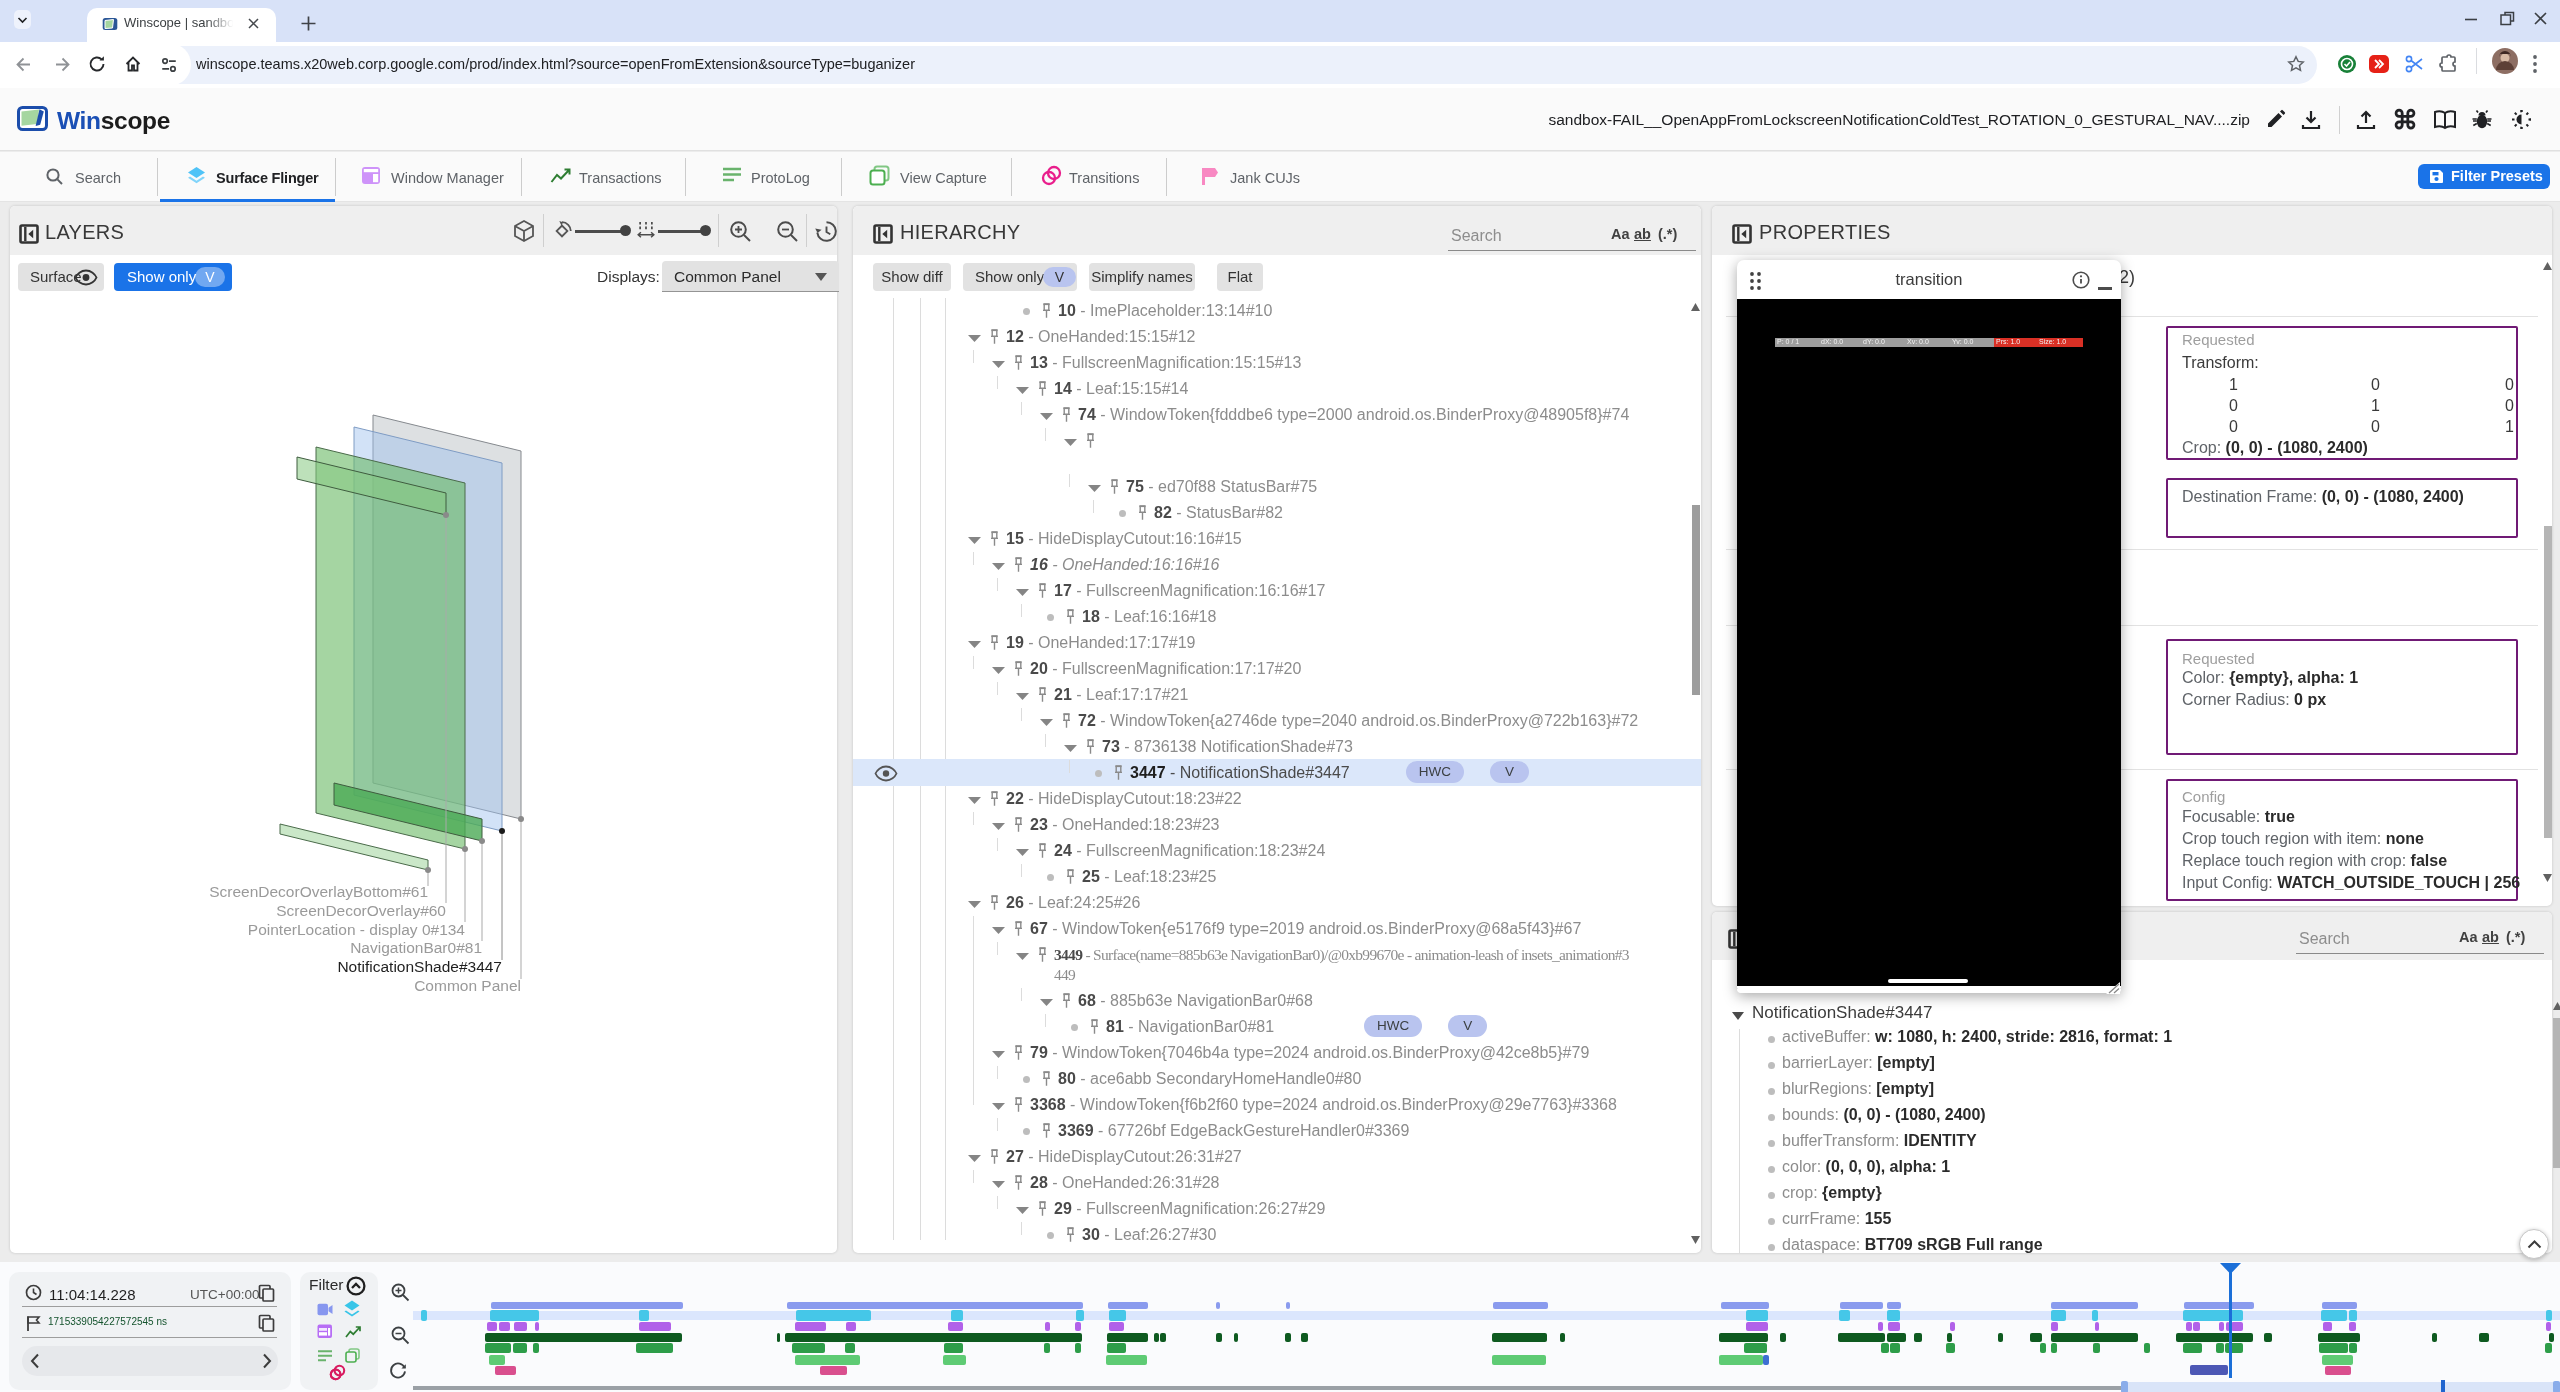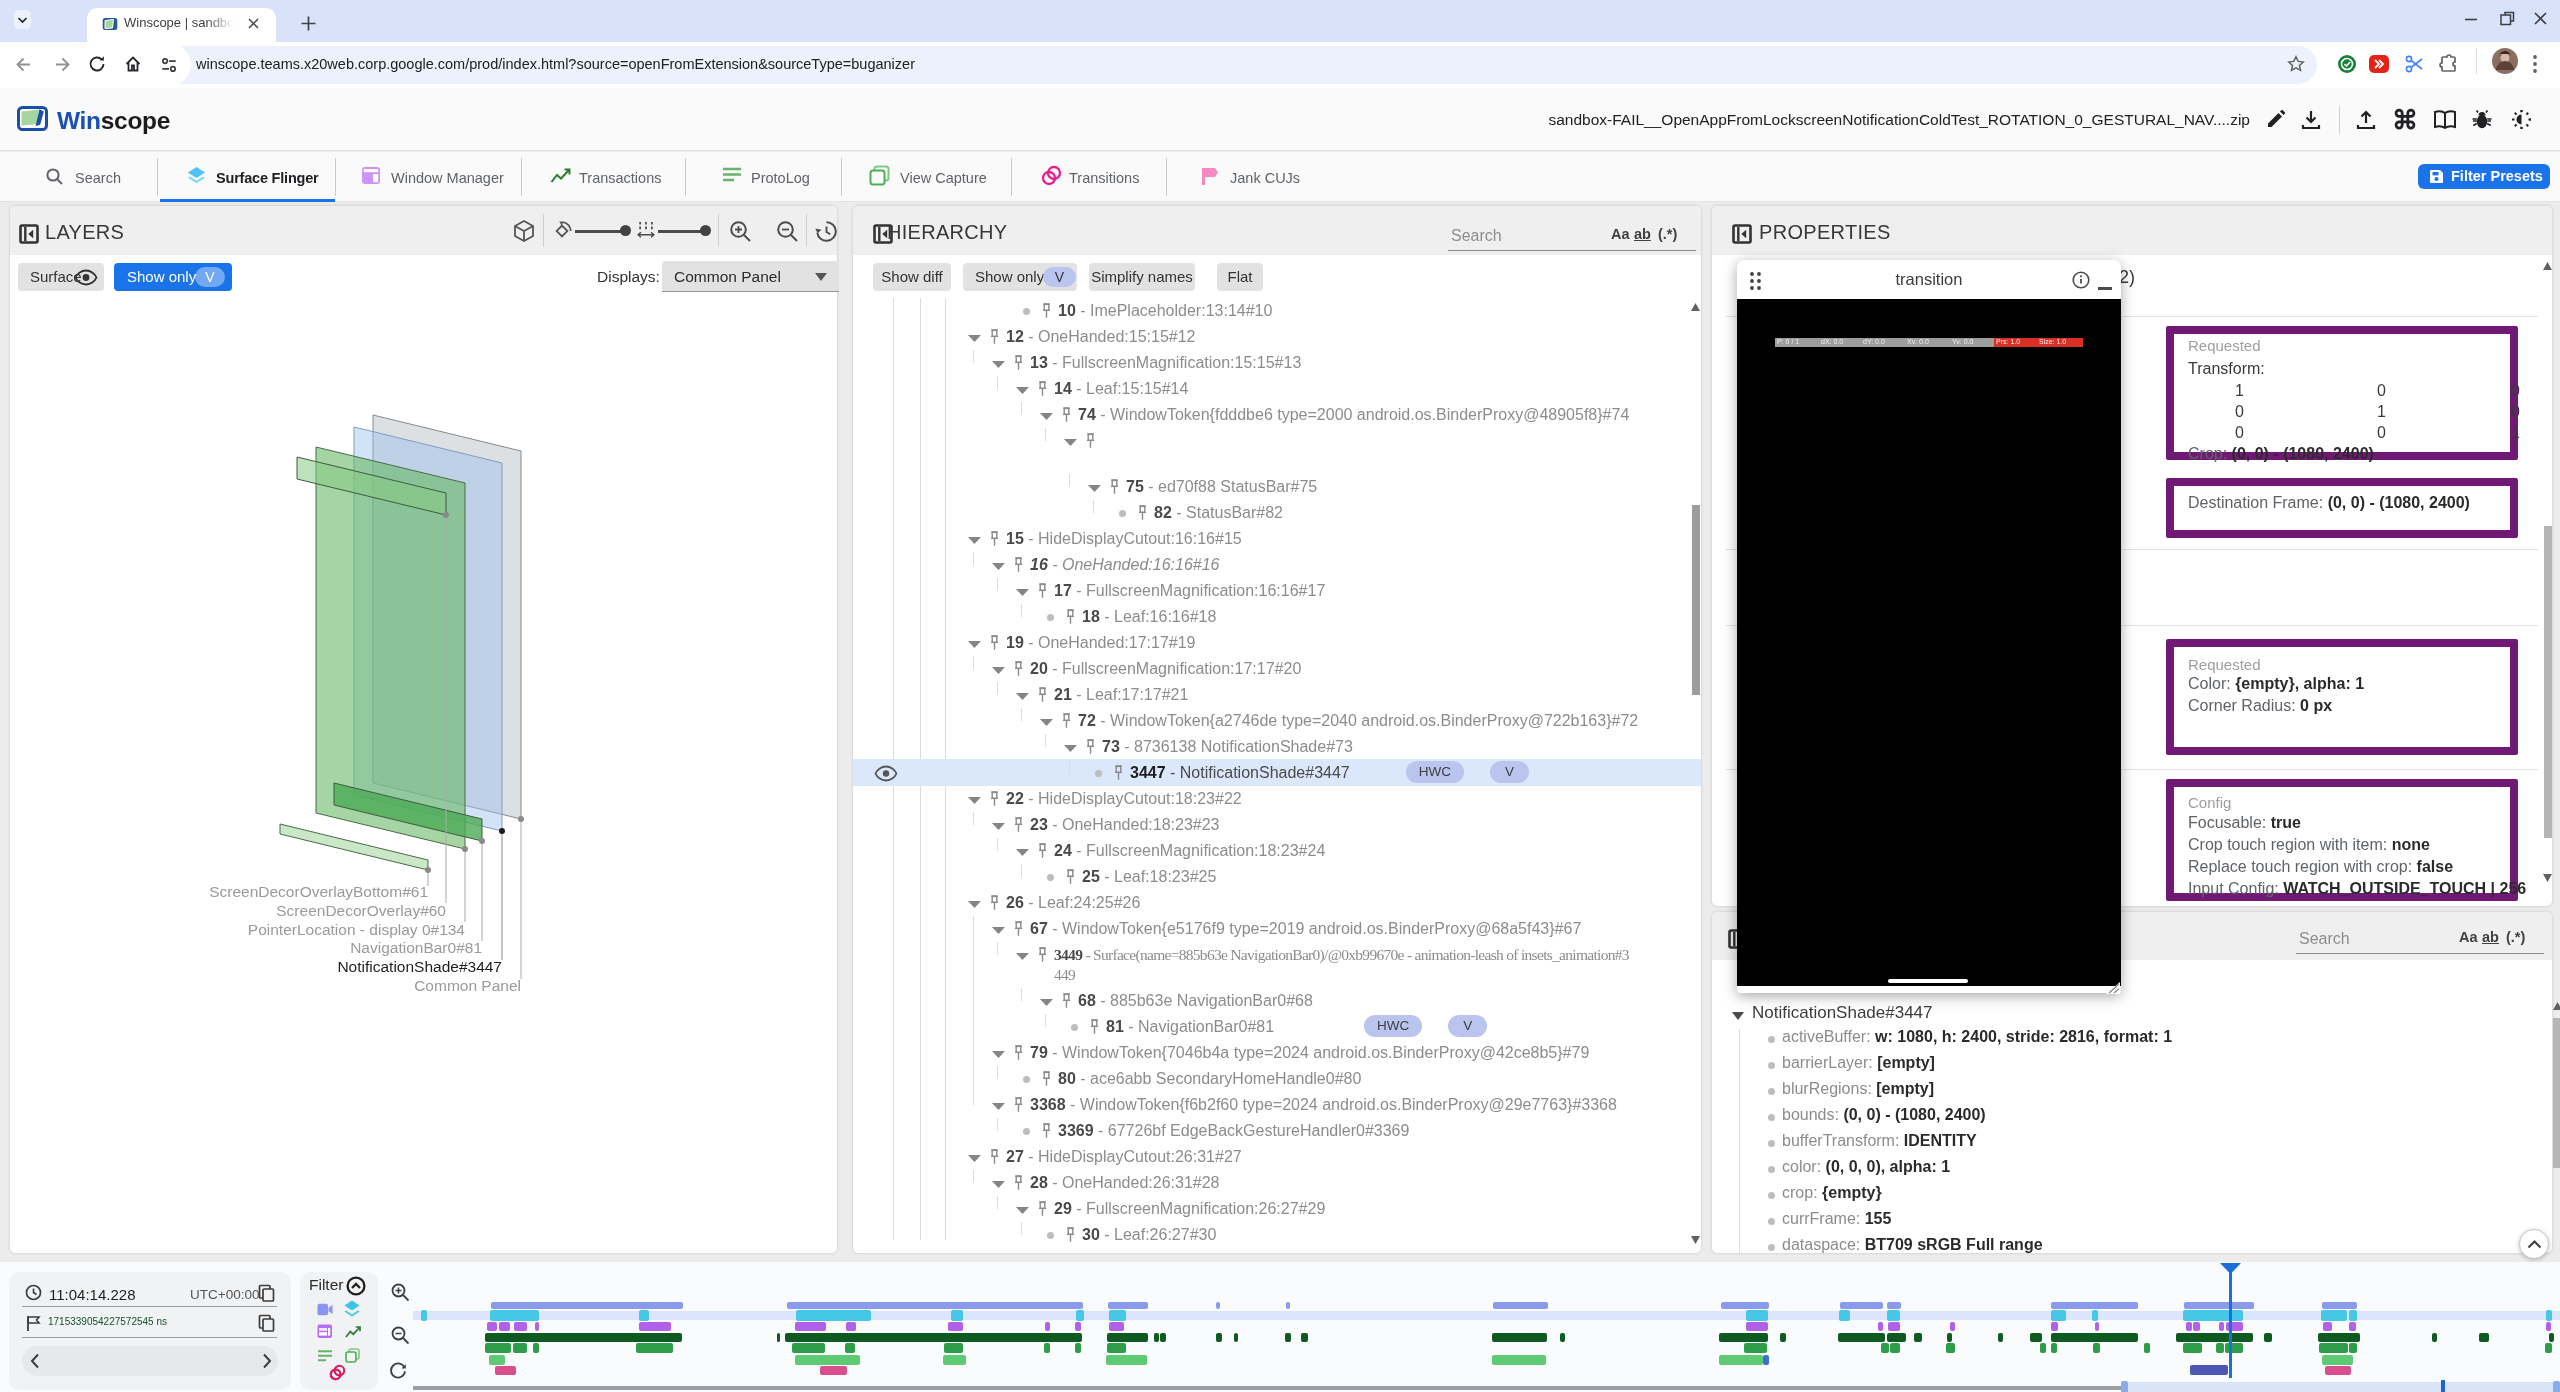--- a/index.html
+++ b/index.html
@@ -22,21 +22,21 @@
 .chip{position:absolute;height:28px;background:#e2e2e2;border-radius:4px;font-size:15px;color:#333;line-height:28px;text-align:center;}
 .srch{position:absolute;font-size:16px;color:#8d8d8d;}
 .sline{position:absolute;height:1px;background:#8a8a8a;}
 .mono-ic{position:absolute;color:#414141;}
 
 .trow{position:absolute;left:0;height:26px;font-size:16px;color:#8c8c8c;white-space:nowrap;}
 .trow b{color:#4a4a4a;font-weight:bold;}
 .guide{position:absolute;width:1px;background:#dcdcdc;}
 .nchip{display:inline-block;height:22px;line-height:22px;padding:0 13px;background:#b9c4ef;border-radius:11px;font-size:13.5px;color:#3c4043;margin-left:14px;position:relative;top:-2px;}
 
-.pbox{position:absolute;border:8px solid #701a75;border-radius:2px;background:#fff;font-size:16px;color:#3a3a3a;}
+.pbox{position:absolute;border:2px solid #701a75;border-radius:2px;background:#fff;font-size:16px;color:#3a3a3a;}
 .pbox div{white-space:nowrap;}
 .pbox .gt{color:#9e9e9e;font-size:15px;}
 .plabel{color:#5f6368;}
 .pval{font-weight:bold;color:#2b2b2b;}
 .hr{position:absolute;height:1px;background:#e2e2e2;}
 
 #dlg{position:absolute;left:1737px;top:260px;width:384px;height:733px;z-index:40;border-radius:7px 7px 4px 4px;box-shadow:0 3px 14px rgba(0,0,0,.35);background:#fff;}
 #dlgbody{position:absolute;left:0;top:39px;width:384px;height:690px;background:#000;}
 
 #tl{position:absolute;left:0;top:1262px;width:2560px;height:130px;background:#fafbfd;}
@@ -309,21 +309,21 @@
       </svg>
     </div>
 
 <div class="card" style="left:853px;top:206px;width:848px;height:1047px;overflow:hidden;">
 <div class="chead"></div>
 <svg class="ic" style="left:20px;top:18px" width="20" height="20" viewBox="0 0 20 20">
         <rect x="1.5" y="1.5" width="17" height="17" rx="1.5" fill="none" stroke="#333" stroke-width="2.6"></rect>
         <path d="M6.3 3v14" stroke="#333" stroke-width="2.4"></path>
         <path d="M14.2 5.8v8.4L9.3 10z" fill="#333"></path>
       </svg>
-<div class="ctitle" style="left:34px;">HIERARCHY</div>
+<div class="ctitle" style="left:47px;">HIERARCHY</div>
 <div class="srch" style="left:598px;top:21px;">Search</div>
 <div class="sline" style="left:595px;top:44px;width:248px;"></div>
 <div class="mono-ic" style="left:758px;top:20px;font-size:14.5px;font-weight:bold;">Aa</div>
 <div class="mono-ic" style="left:781px;top:20px;font-size:14.5px;font-weight:bold;text-decoration:underline;">ab</div>
 <div class="mono-ic" style="left:805px;top:20px;font-size:14.5px;font-weight:bold;">(.*)</div>
 <div class="chip" style="left:20px;top:57px;width:78px;">Show diff</div>
 <div class="chip" style="left:110px;top:57px;width:114px;text-align:left;padding-left:12px;">Show only</div>
 <div class="abs" style="left:190px;top:61px;width:33px;height:20px;background:#b9c4ef;border-radius:10px;font-size:14px;color:#333;text-align:center;line-height:20px;">V</div>
 <div class="chip" style="left:236px;top:57px;width:106px;">Simplify names</div>
 <div class="chip" style="left:364px;top:57px;width:46px;">Flat</div>

